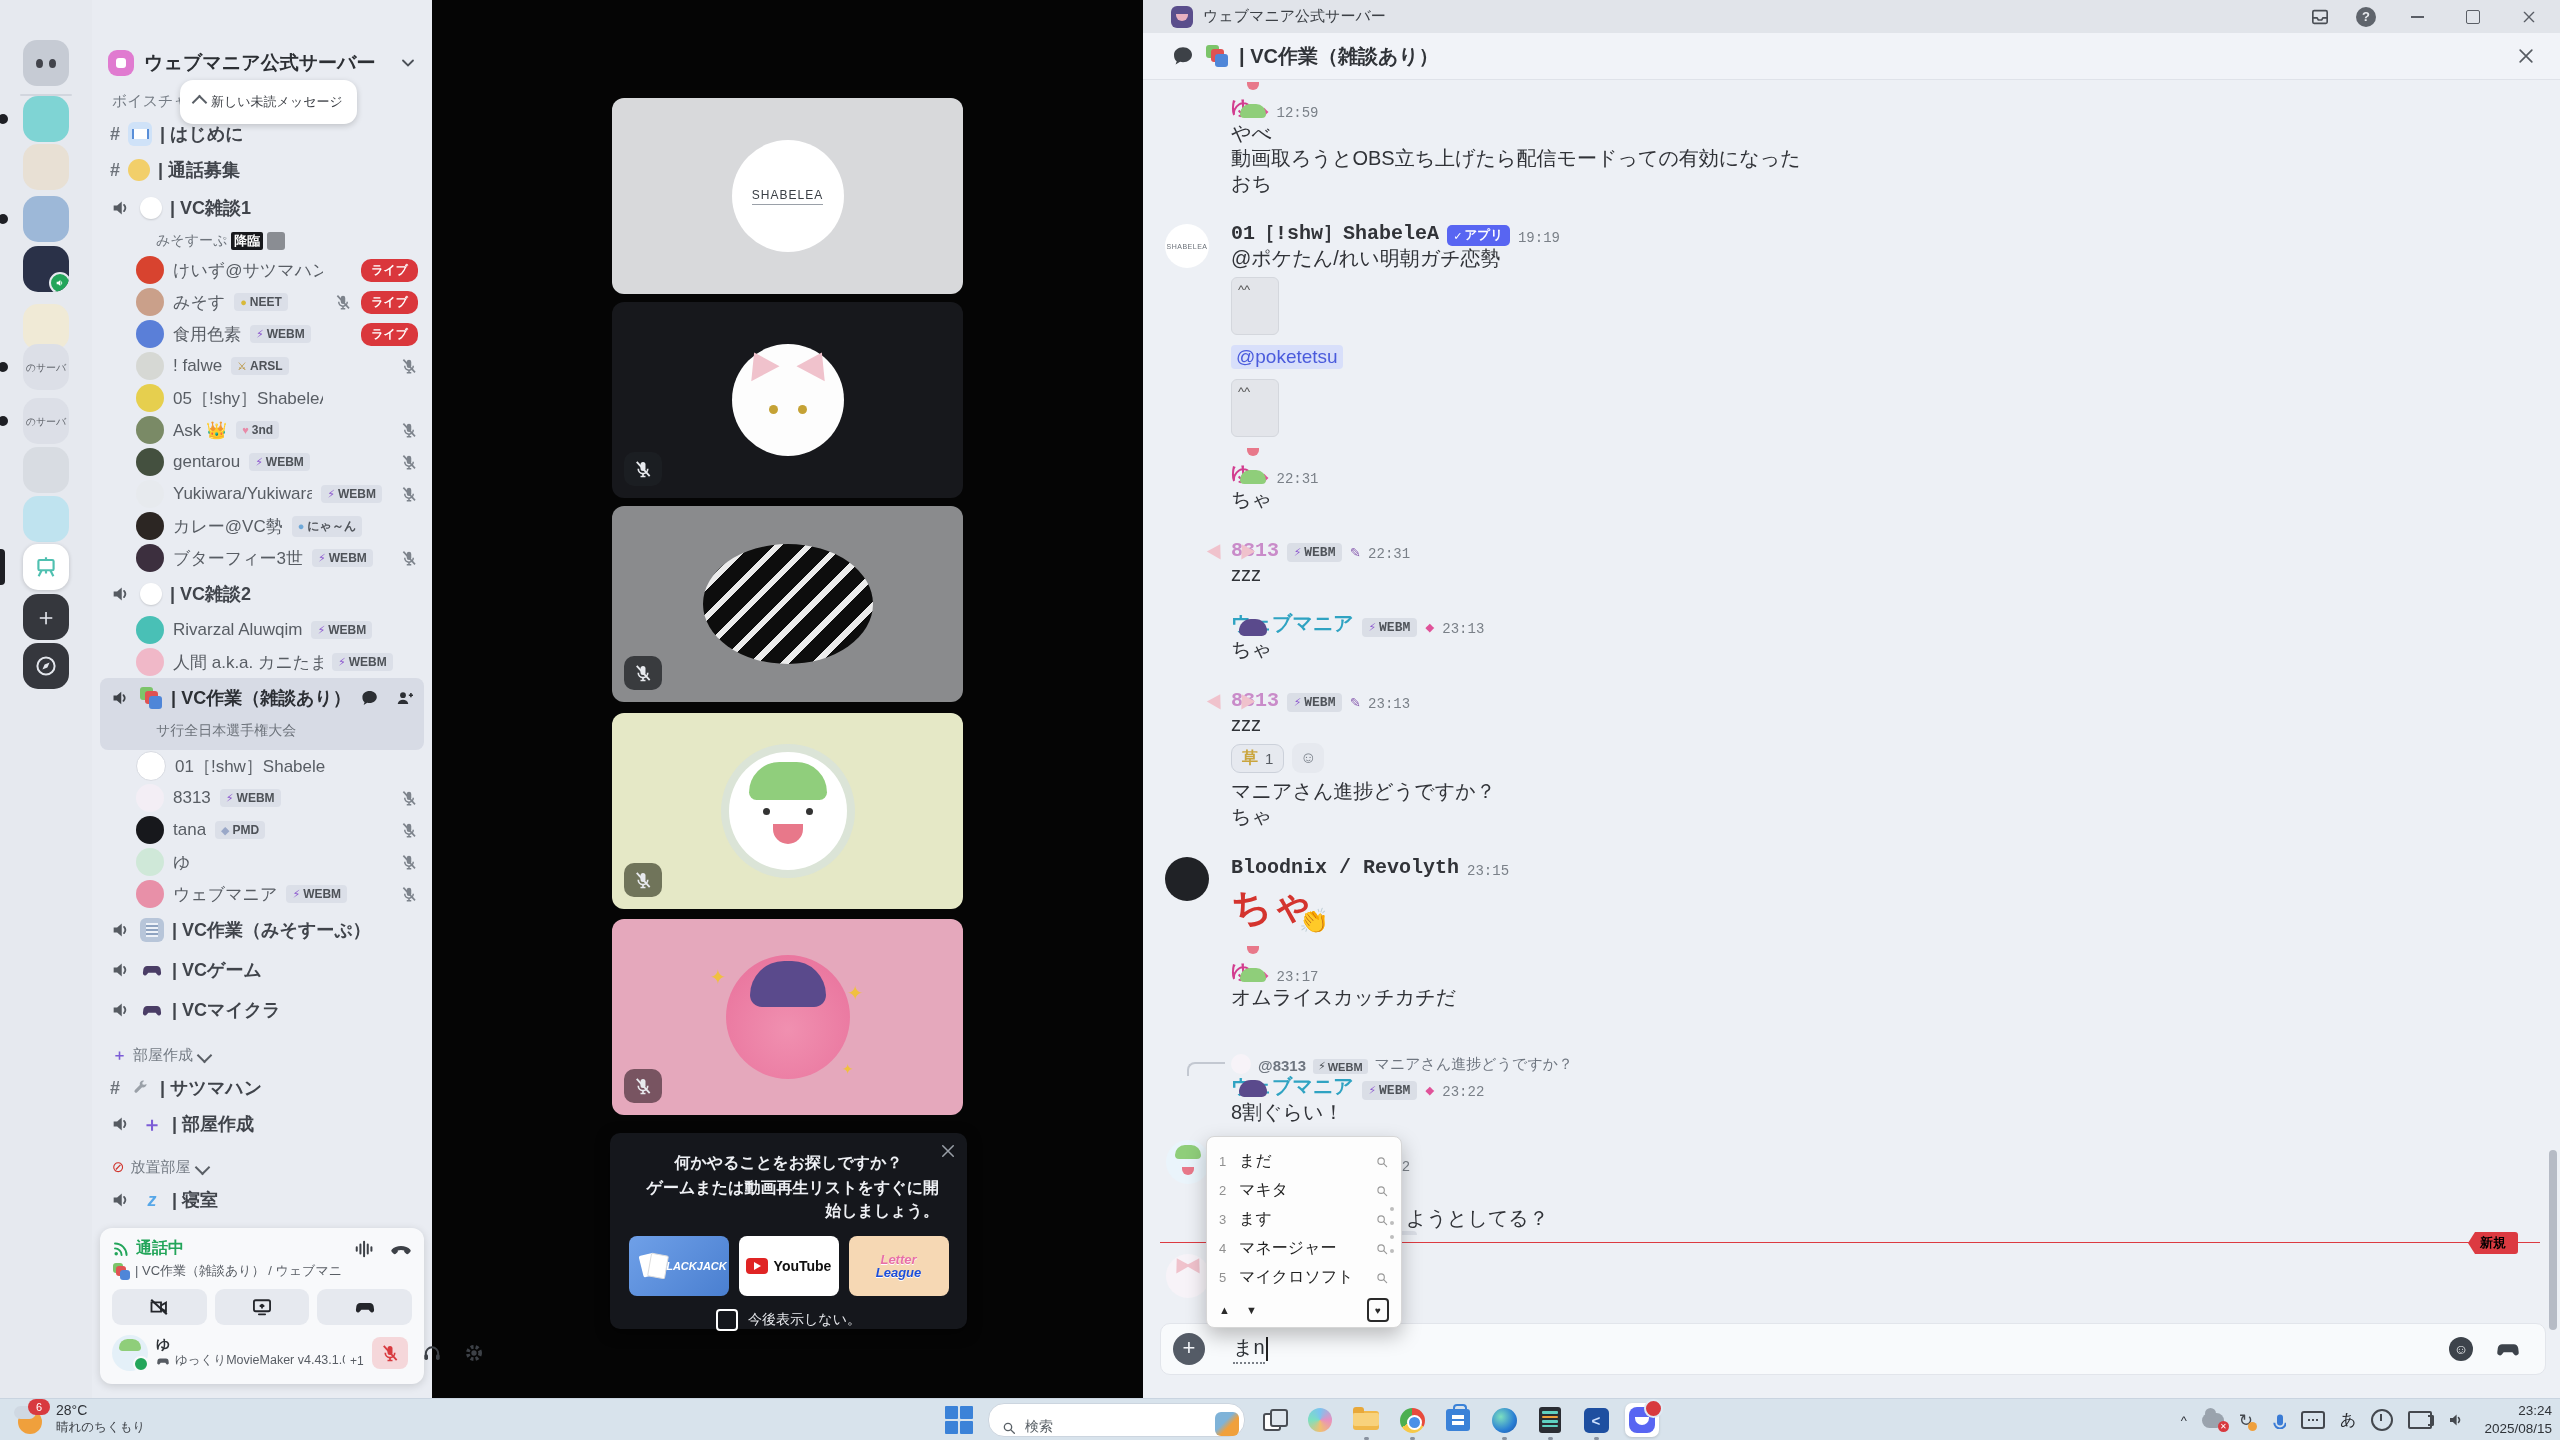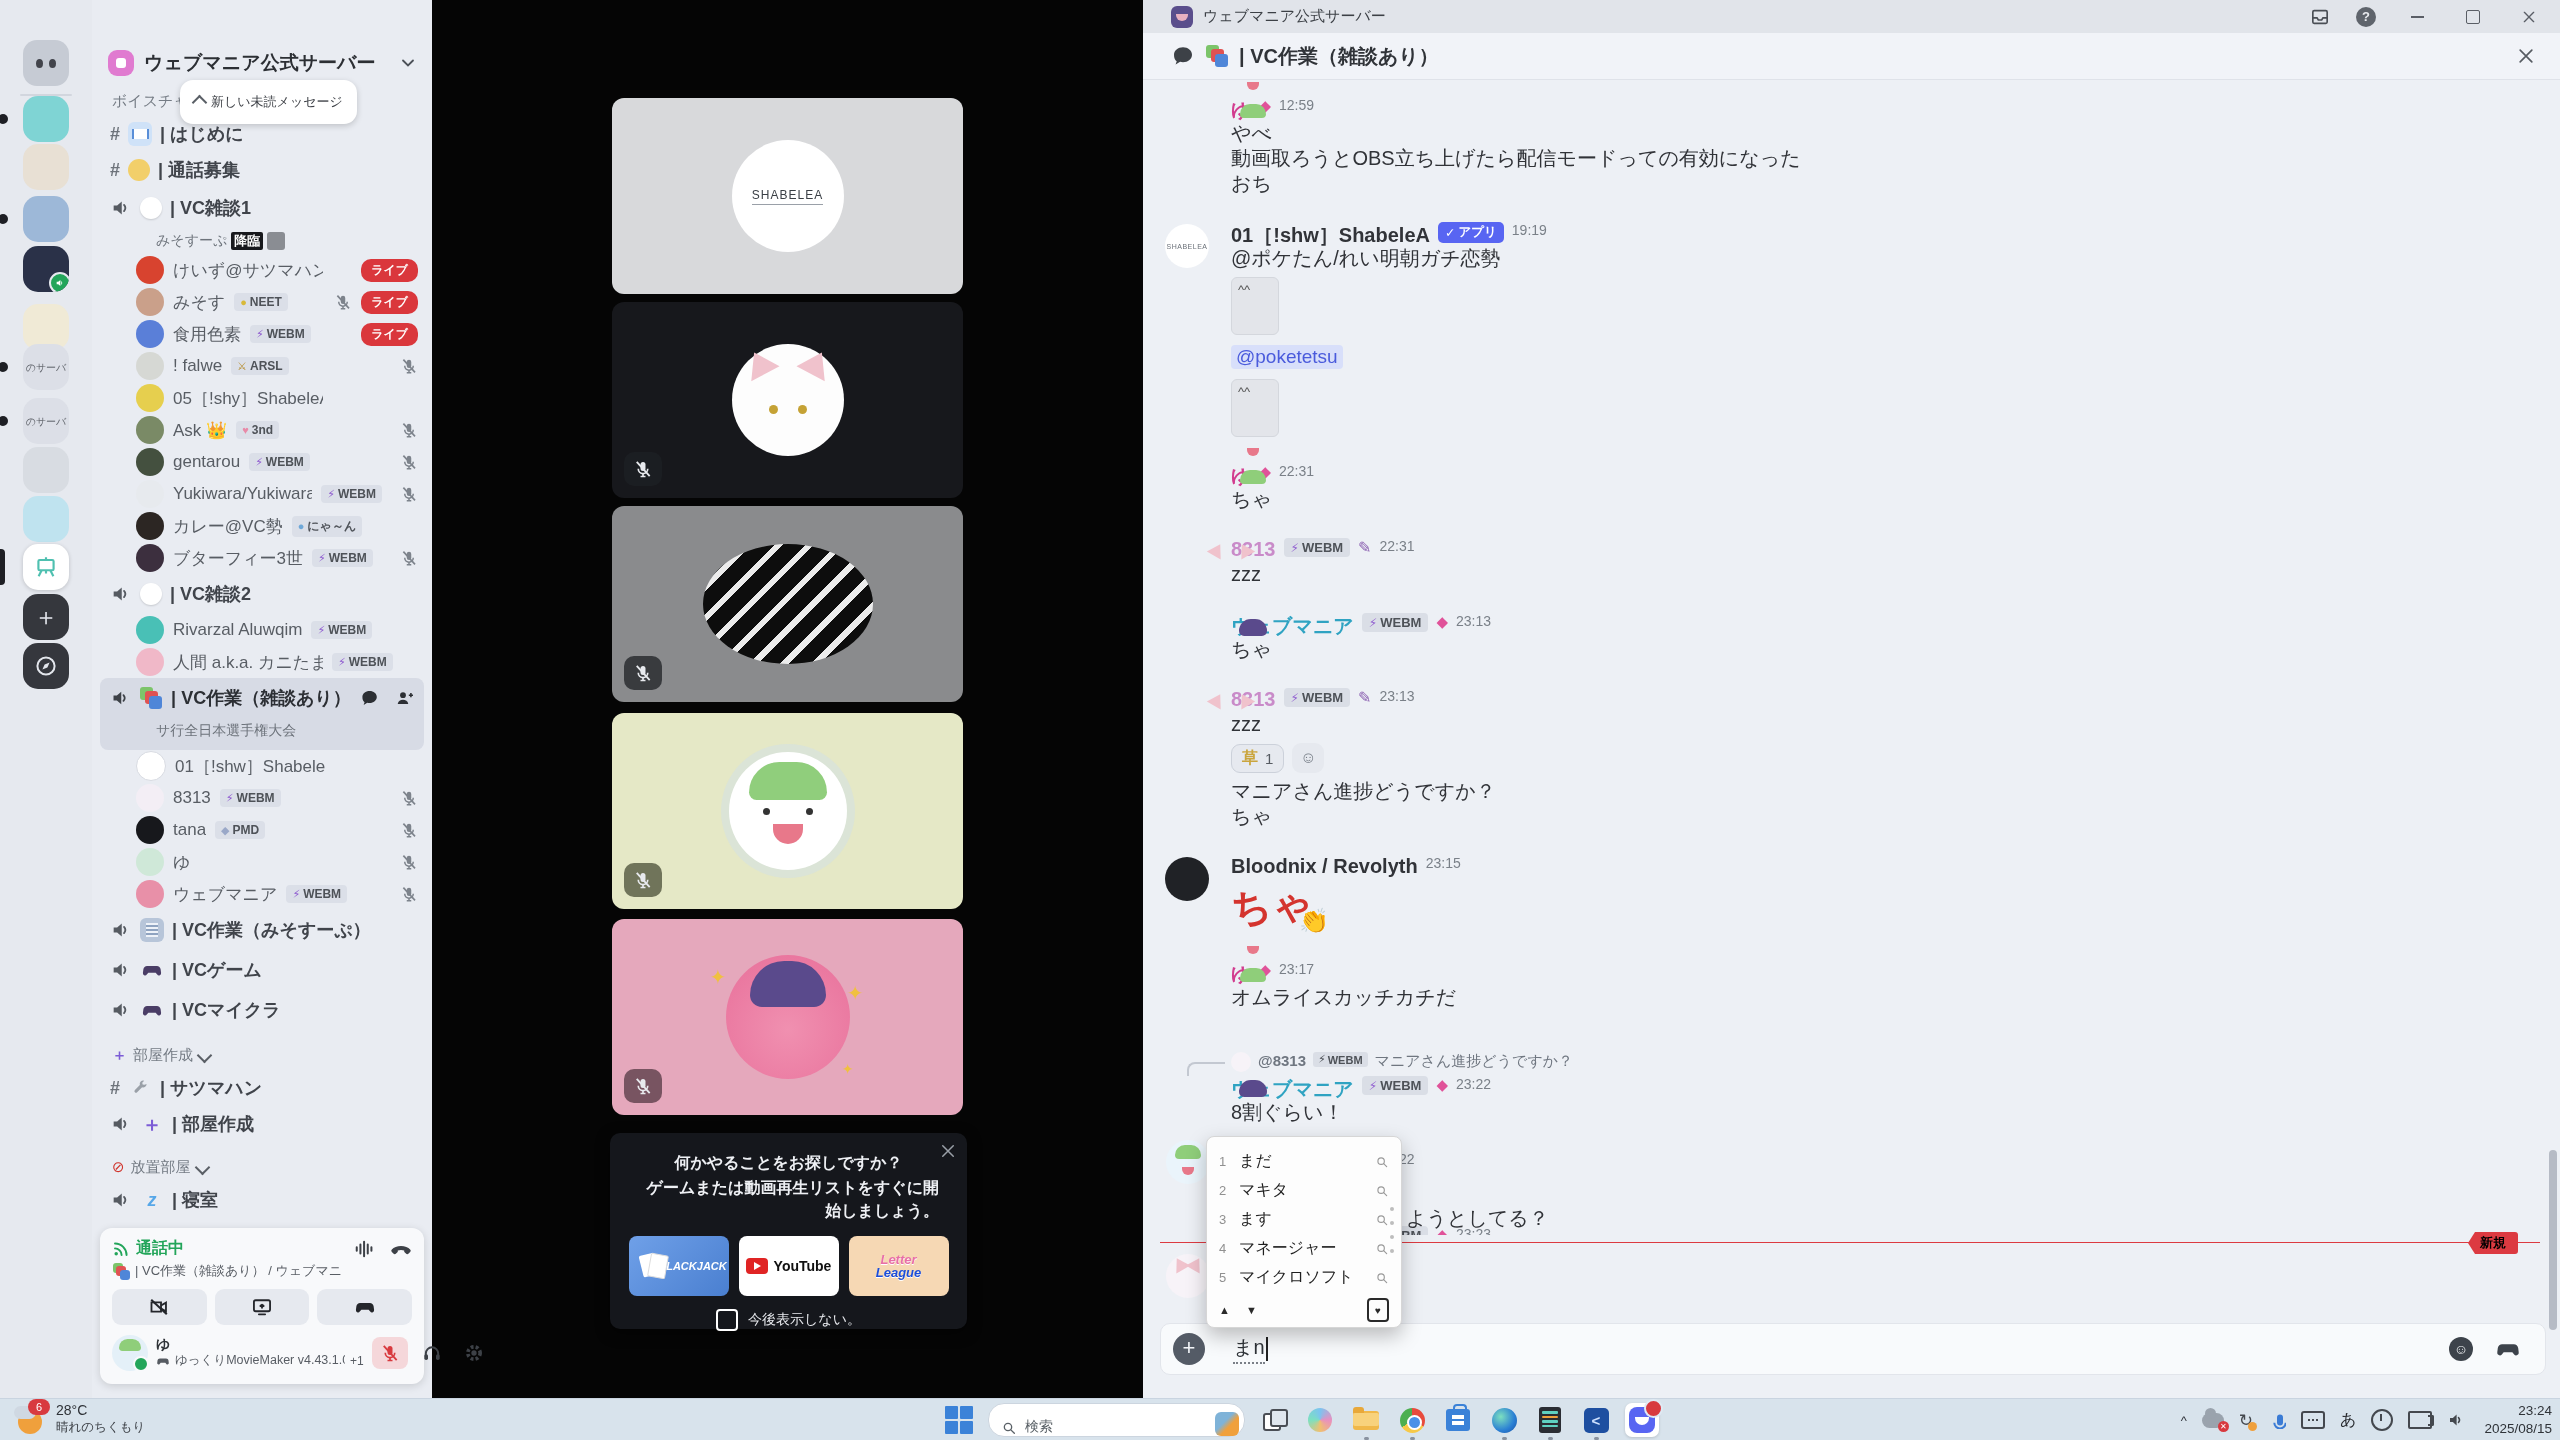--- a/index.html
+++ b/index.html
@@ -157,41 +157,41 @@
   .av-yu:before{content:"";position:absolute;left:9px;top:5px;width:26px;height:14px;border-radius:12px 12px 5px 5px;background:#8fce7a;}
   .av-yu:after{content:"";position:absolute;left:16px;bottom:9px;width:12px;height:8px;border-radius:0 0 7px 7px;background:#e8788a;}
   .av-sha{background:#ffffff;display:flex;align-items:center;justify-content:center;font-size:7px;color:#6a7078;letter-spacing:.5px;}
   .av-83{background:#f7f3f8;position:relative;}
   .av-83:before,.av-83:after{content:"";position:absolute;top:-4px;width:0;height:0;border:8px solid transparent;border-bottom:13px solid #f0c2cc;}
   .av-83:before{left:4px;transform:rotate(-30deg);}
   .av-83:after{right:4px;transform:rotate(30deg);}
   .av-web{background:#e890a8;position:relative;}
   .av-web:before{content:"";position:absolute;left:8px;top:4px;width:28px;height:17px;border-radius:14px 14px 6px 6px;background:#5a4a8c;}
   .av-bl{background:#202226;}
-  .mh{display:flex;align-items:flex-start;gap:8px;height:24px;}
+  .mh{display:flex;align-items:flex-end;gap:8px;height:24px;font-family:Liberation Mono, monospace;}
   .mn{font-size:20px;font-weight:bold;color:#313338;}
   .mt{font-size:14px;color:#7a8088;}
   .gem{color:#e05299;font-size:15px;}
   .pencil{color:#8a5fb0;font-size:16px;}
   .ml{font-size:20px;color:#313338;line-height:25px;}
   .abadge{background:#5865f2;color:#fff;font-size:12.5px;font-weight:bold;border-radius:5px;padding:2px 7px;display:inline-flex;gap:3px;align-items:center;}
   .mbadge{background:#dadee6;border-radius:4px;padding:2px 7px;font-size:13px;font-weight:bold;color:#4e5258;display:inline-flex;gap:3px;align-items:center;}
   .mbadge .bi{color:#8f5bd0;font-style:normal;font-size:12px;}
   .sticker{width:48px;height:58px;background:#e3e5ea;border:1px solid #d4d7dd;border-radius:6px;font-size:13px;color:#555;
            padding:4px 6px;box-sizing:border-box;margin:6px 0;}
   .mention{background:#d8dffa;color:#4a5bdc;border-radius:4px;padding:1px 5px;font-size:19px;display:inline-block;margin:4px 0;}
   .rxrow{display:flex;align-items:center;gap:8px;margin:6px 0;}
   .rx{border:1px solid #ccd1da;background:#e6e9ef;border-radius:9px;padding:3px 10px;display:inline-flex;gap:7px;align-items:center;}
   .rx .e{color:#caa53d;font-weight:bold;font-size:16px;}
   .rx .n{font-size:15px;color:#565b62;}
   .rxadd{width:32px;height:30px;border-radius:9px;background:#e6e9ef;color:#767d86;font-size:16px;
          display:flex;align-items:center;justify-content:center;}
   .stamptx{font-size:40px;font-weight:900;color:#d4342e;transform:rotate(-4deg);display:inline-block;line-height:1;margin-top:6px;}
   .clap{font-size:24px;margin-left:-14px;vertical-align:-10px;display:inline-block;}
-  .replyrow{display:flex;align-items:flex-start;gap:7px;font-size:15px;color:#6f7680;height:22px;margin-bottom:2px;position:relative;margin-top:42px;}
+  .replyrow{display:flex;align-items:flex-end;gap:7px;font-size:15px;color:#6f7680;height:22px;margin-bottom:2px;position:relative;margin-top:42px;}
   .replyrow:before{content:"";position:absolute;left:-44px;top:10px;width:36px;height:12px;border-left:2px solid #c3c8d1;border-top:2px solid #c3c8d1;border-top-left-radius:8px;}
   .rmini{width:20px;height:20px;border-radius:50%;background:#f7f3f8;flex:none;}
   .rbadge{background:#dadee6;border-radius:3px;padding:1px 5px;font-size:11px;font-weight:bold;color:#4e5258;display:inline-flex;gap:2px;align-items:center;}
 
   .frag{position:absolute;left:1406px;top:1205px;font-size:20px;color:#313338;z-index:2;}
   .m11av{position:absolute;left:1166px;top:1140px;z-index:2;}
   .m12av{position:absolute;left:1166px;top:1254px;z-index:2;}
   .stubav{width:44px;height:44px;border-radius:50%;}
 
   #newdiv{position:absolute;left:1160px;right:20px;top:1242px;height:0;border-top:1.5px solid #dc3a41;z-index:2;}

